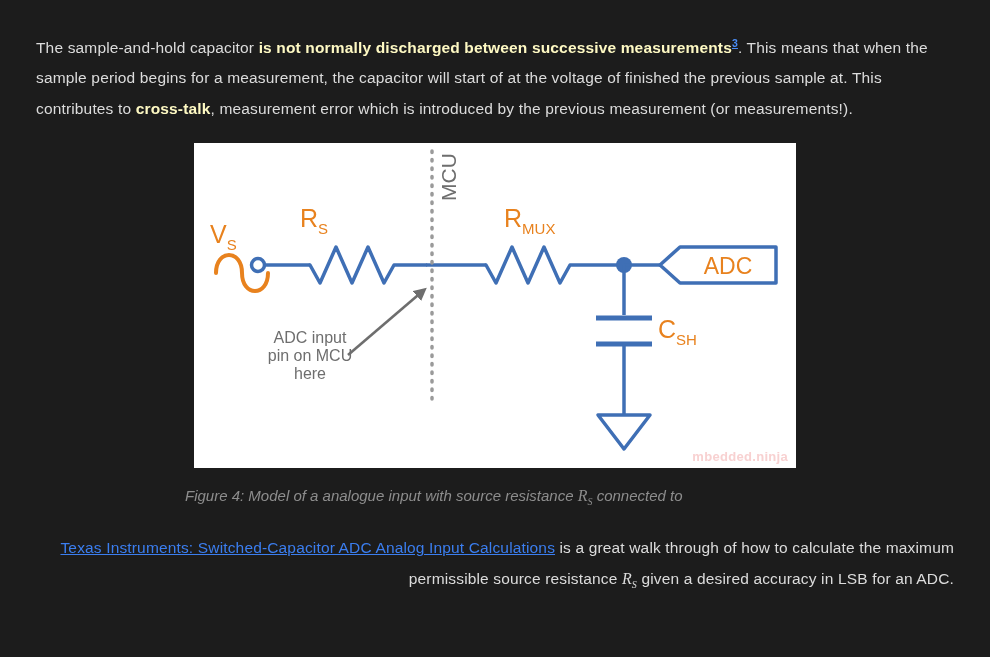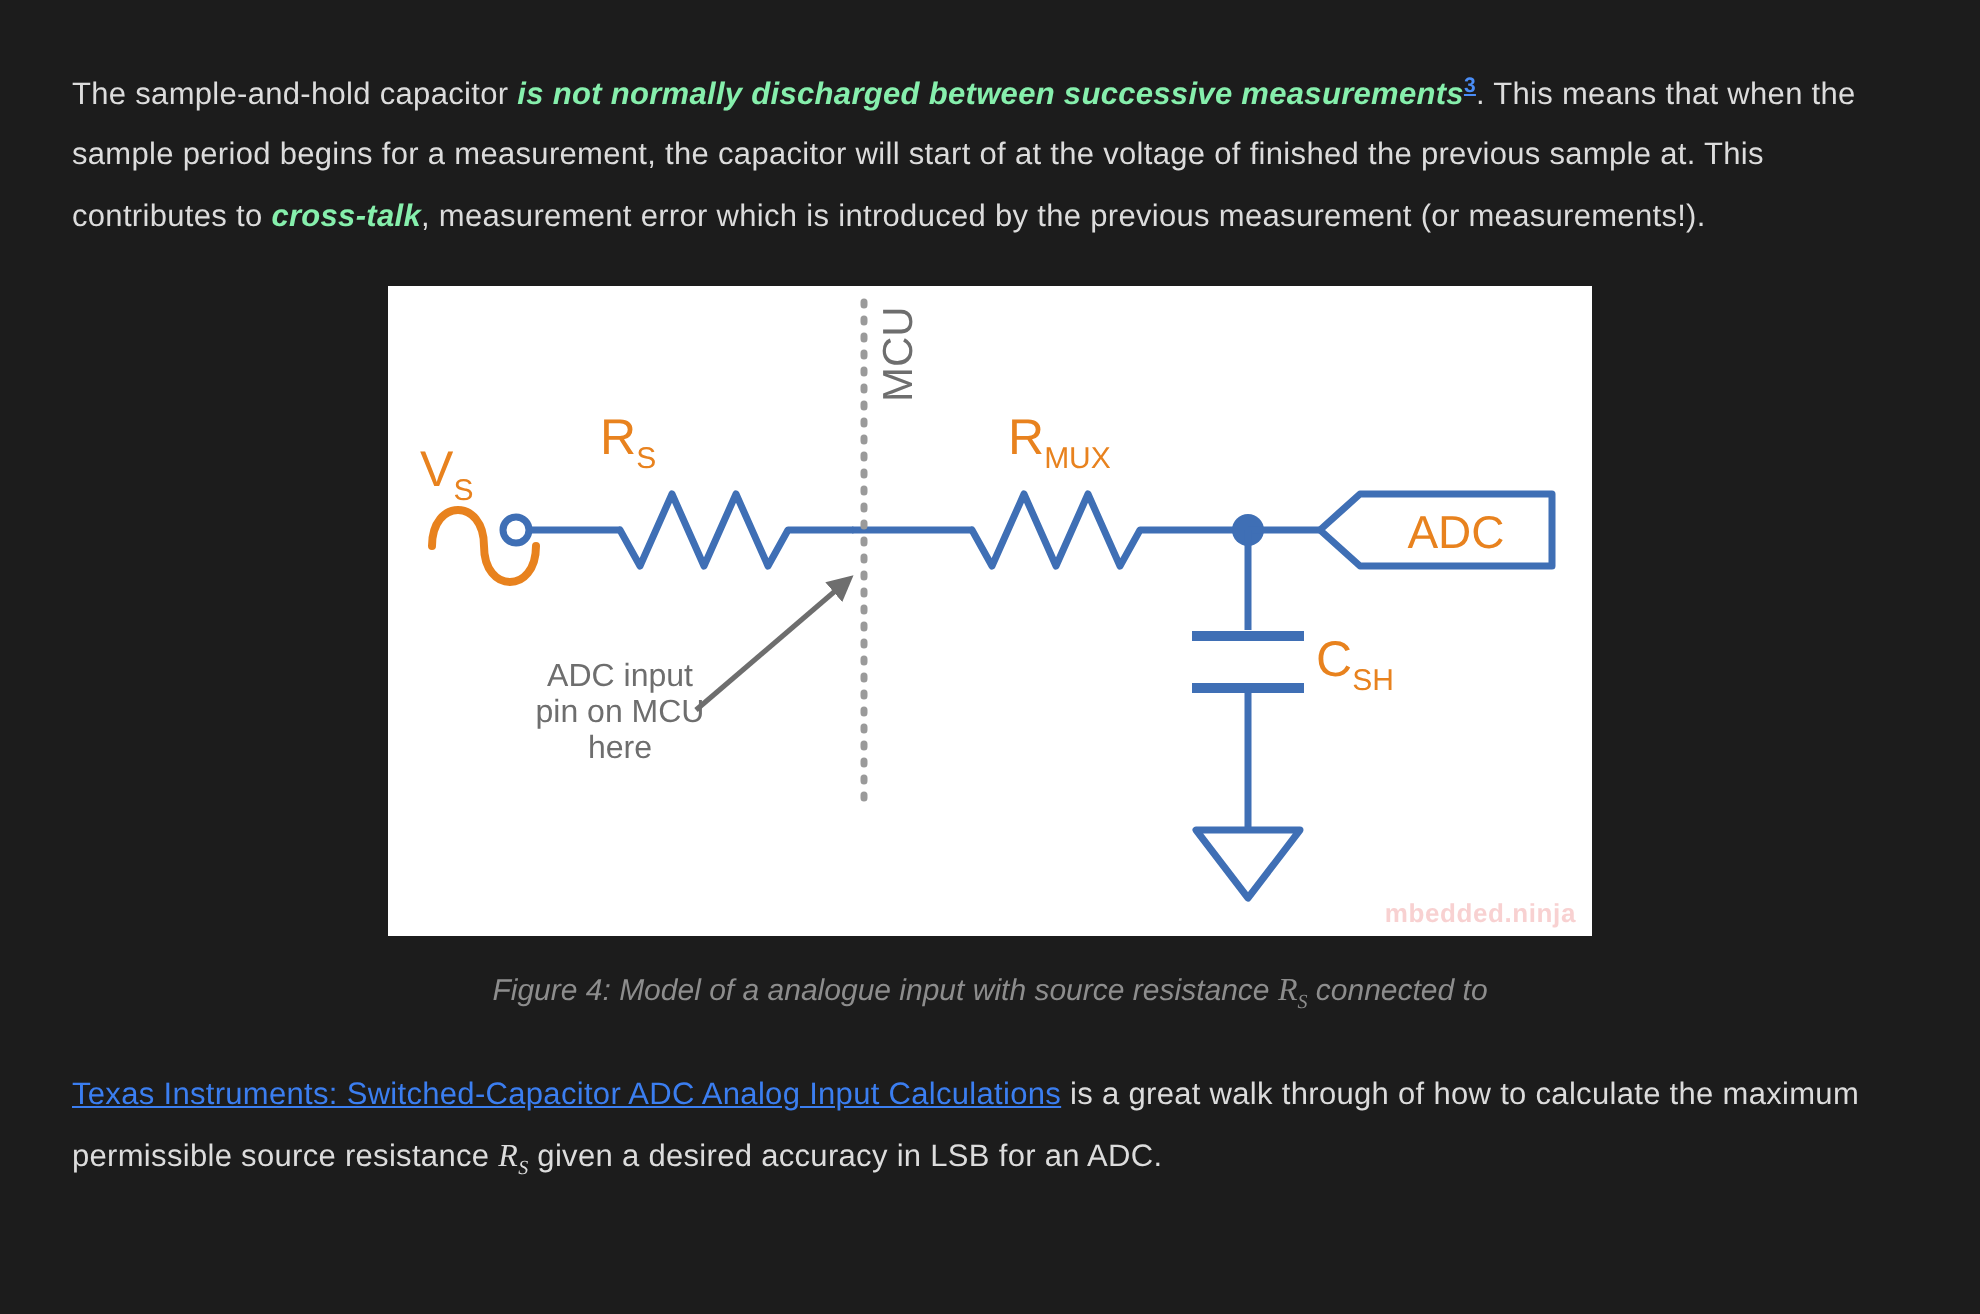--- a/index.html
+++ b/index.html
@@ -24,23 +24,22 @@
   .para {
     color: #dcdcdc;
     font-size: 15.5px;
     line-height: 30.5px;
     letter-spacing: 0.01em;
   }
   .para-top {
     padding-top: 12px;
   }
   .hl {
-    color: #86efac;
+    color: #fef9c3;
     font-weight: bold;
-    font-style: italic;
   }
   .footnote-link {
     color: #4a8df6;
     font-weight: bold;
     font-size: 10.5px;
     vertical-align: super;
     text-decoration: underline;
     cursor: pointer;
   }
   .inline-link {
@@ -78,28 +77,28 @@
     font-weight: bold;
     color: #f7c9c9;
     letter-spacing: 0.3px;
     opacity: 0.85;
     pointer-events: none;
     margin-top: 32px;
   }
   .figcaption {
     margin: 14px auto 0 auto;
     width: 620px;
-    text-align: center;
     color: #8d8d8d;
     font-style: italic;
     font-size: 15px;
     line-height: 27px;
   }
   .para-bottom {
     margin-top: 18px;
+    text-align: right;
   }
 </style>
 </head>
 <body>
 
 <div class="page">
 
   <p class="para para-top"><span>The sample-and-hold capacitor </span><strong class="hl">is not normally discharged between successive measurements</strong><a class="footnote-link">3</a><span>. This means that when the sample period begins for a measurement, the capacitor will start of at the voltage of finished the previous sample at. This contributes to </span><strong class="hl">cross-talk</strong><span>, measurement error which is introduced by the previous measurement (or measurements!).</span></p>
 
   <div class="figure-wrap">

